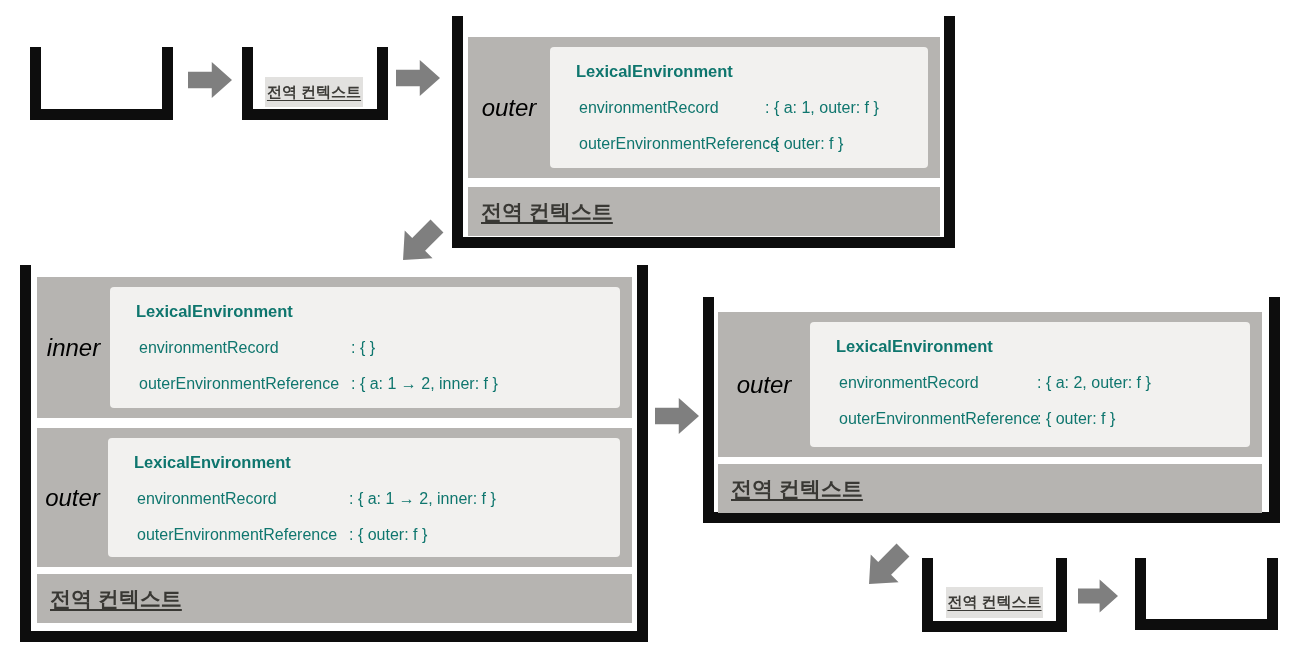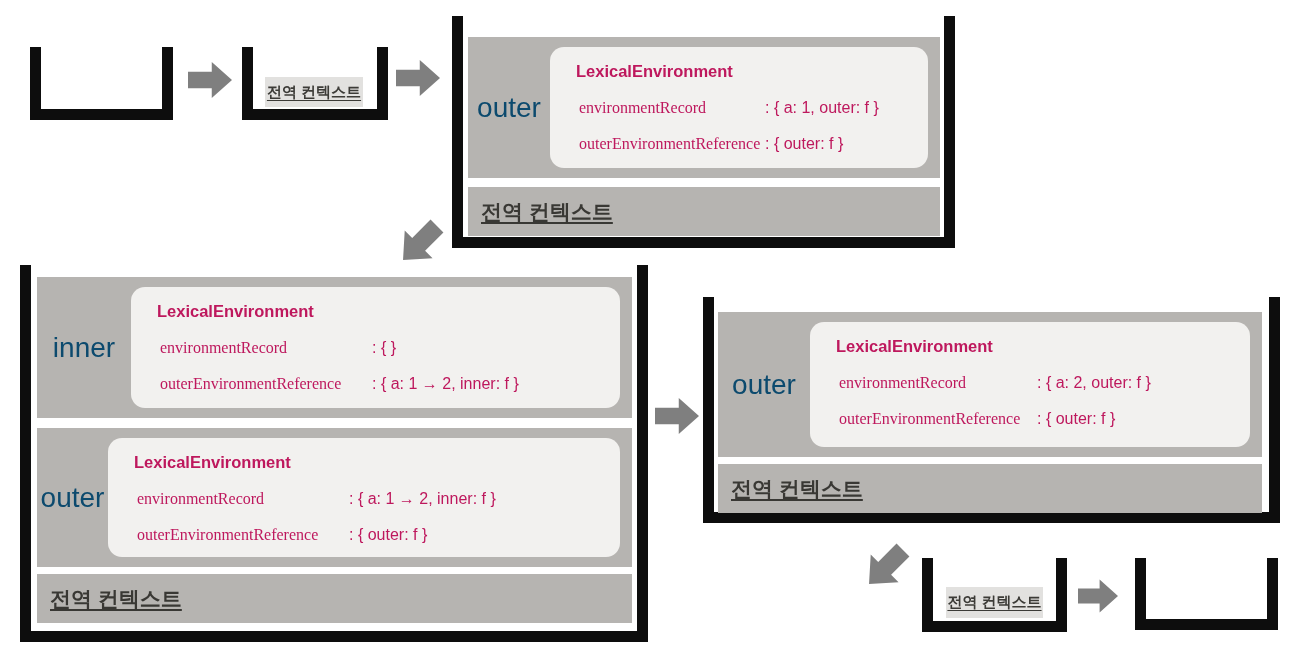--- a/index.html
+++ b/index.html
@@ -27,37 +27,38 @@
     position: absolute;
     background: #b6b4b1;
     display: flex;
     align-items: stretch;
   }
   .frame-name {
     flex: none;
     display: flex;
     align-items: center;
     justify-content: center;
-    font-size: 28px;
-    color: #0c4a6e;
+    font-size: 24px;
+    color: #000000;
+    font-style: italic;
   }
   .env-box {
     flex: 1;
     background: #f2f1ef;
-    border-radius: 14px;
+    border-radius: 4px;
     margin: 10px 12px 10px 0;
     padding: 13px 6px 0 26px;
     font-size: 16px;
     line-height: 22px;
-    color: #be185d;
+    color: #0f766e;
     overflow: hidden;
   }
   .env-title { font-weight: bold; font-size: 16.5px; margin-bottom: 15px; }
   .env-row { display: flex; margin: 0 0 14px 3px; white-space: nowrap; }
-  .env-label { flex: none; font-family: Liberation Serif, serif; }
+  .env-label { flex: none; }
   .lw186 .env-label { width: 186px; }
   .lw212 .env-label { width: 212px; }
   .lw198 .env-label { width: 198px; }
 
   
   .ctxbar {
     position: absolute;
     background: #b6b4b1;
     display: flex;
     align-items: center;
@@ -134,21 +135,21 @@
   <div class="arrow" style="left:396px; top:219px; width:48px; height:48px;">
     <svg viewBox="0 0 100 100">
         <g transform="rotate(135 50 50)">
           <polygon points="0,31 54,31 54,9 100,50 54,91 54,69 0,69" fill="#7f7f7f"></polygon>
         </g>
       </svg>
   </div>
 
   <div class="stack" style="left:20px; top:265px; width:628px; height:377px;">
     <div class="frame lw212" style="left:6px; top:12px; width:595px; height:141px;">
-      <div class="frame-name" style="width:94px;">inner</div>
+      <div class="frame-name" style="width:73px;">inner</div>
       <div class="env-box">
         <div class="env-title">LexicalEnvironment</div>
         <div class="env-row">
           <span class="env-label">environmentRecord</span>
             <span class="env-value">: { }</span>
         </div>
         <div class="env-row">
           <span class="env-label">outerEnvironmentReference</span>
             <span class="env-value">: { a: 1 → 2, inner: f }</span>
         </div>

